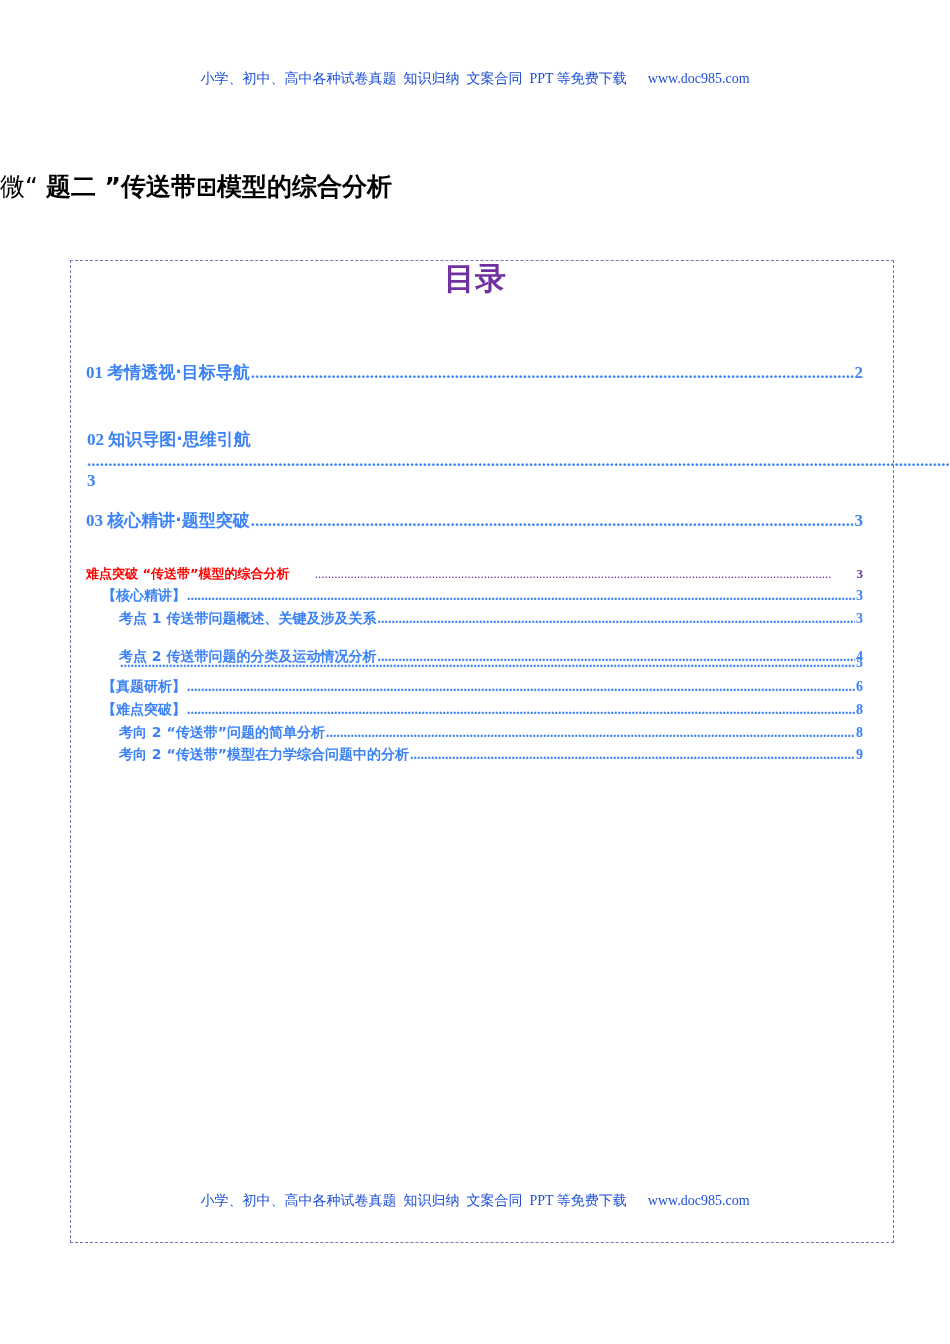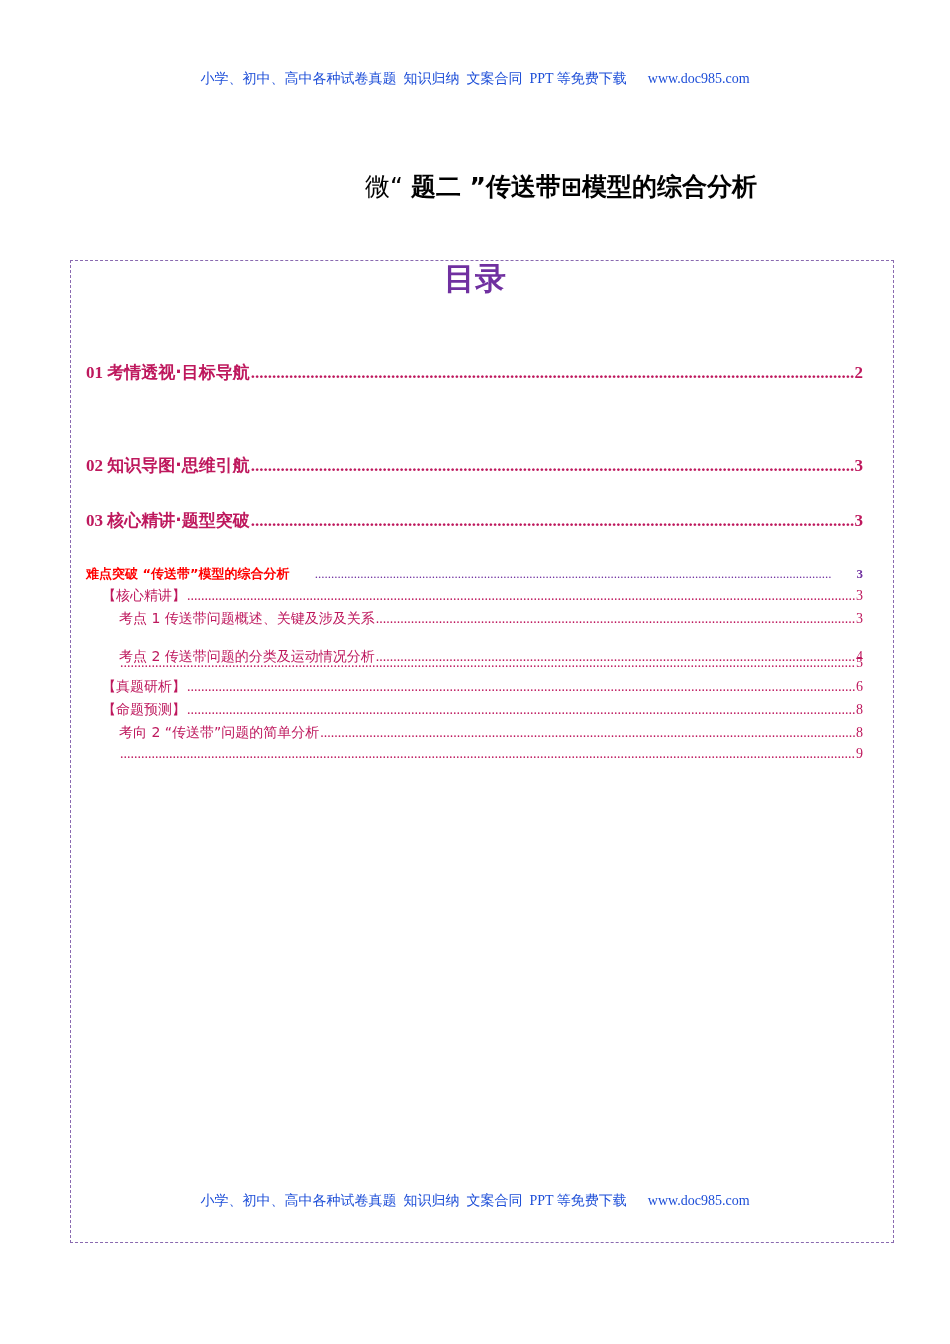--- a/index.html
+++ b/index.html
@@ -1,37 +1,37 @@
 <!DOCTYPE html>
 <html><head>
   <meta charset="utf-8">
   <style>
     html, body { margin: 0; padding: 0; background: #ffffff; }
     body { width: 950px; height: 1344px; position: relative; overflow: hidden; font-family: "DejaVu Serif", "Liberation Serif", serif; }
     .header-line { position: absolute; left: 0; width: 950px; text-align: center; font-size: 14px; color: #1d4ed8; font-family: "Liberation Serif", "DejaVu Serif", serif; white-space: pre; }
     .top-header { top: 70px; }
     .bottom-header { top: 1192px; }
-    .doc-title { position: absolute; top: 170px; left: 0; width: 757px; text-align: right; font-size: 25px; color: #000; font-family: "DejaVu Sans", "Liberation Sans", sans-serif; }
+    .doc-title { position: absolute; top: 170px; left: 0; width: 757px; text-align: left; font-size: 25px; color: #000; font-family: "DejaVu Sans", "Liberation Sans", sans-serif; }
     .doc-title .t-light { font-weight: normal; }
     .doc-title .t-bold { font-weight: bold; }
     .toc-box { position: absolute; left: 70px; top: 260px; width: 824px; height: 983px; border: 1px dashed #8a6ab0; box-sizing: border-box; }
     .toc-heading { position: absolute; top: 258px; left: 0; width: 950px; text-align: center; font-size: 31px; font-weight: bold; color: #7030a0; font-family: "DejaVu Sans", "Liberation Sans", sans-serif; }
-    .toc-row { position: absolute; left: 86px; width: 777px; display: flex; align-items: baseline; color: #be185d; }
+    .toc-row { position: absolute; left: 86px; width: 777px; display: flex; align-items: baseline; color: #3b82f6; }
     .toc-row .label { white-space: nowrap; }
     .toc-row .dots { flex: 1; overflow: hidden; white-space: nowrap; margin: 0 1px; }
     .toc-row .dots::after { content: "......................................................................................................................................................................................................................................................................................................"; }
     .toc-row .page { white-space: nowrap; }
     .lvl1 { font-size: 17px; font-weight: bold; font-family: "DejaVu Sans", "Liberation Sans", sans-serif; }
     .lvl1 .num { font-family: "Liberation Serif", "DejaVu Serif", serif; }
     .lvl1 .page { font-family: "Liberation Serif", "DejaVu Serif", serif; }
     .lvl1 .dots { font-family: "Liberation Serif", serif; letter-spacing: 0px; }
     .lvl2 { font-size: 13px; font-weight: bold; color: #ff0000; font-family: "DejaVu Sans", "Liberation Sans", sans-serif; }
     .lvl2 .dots { color: #7030a0; font-family: "Liberation Serif", serif; font-weight: normal; }
     .lvl2 .page { color: #7030a0; font-family: "Liberation Serif", serif; }
-    .lvl3 { font-size: 14px; font-family: "DejaVu Sans", "Liberation Sans", sans-serif; font-weight: normal; text-align: right; }
+    .lvl3 { font-size: 14px; font-family: "DejaVu Sans", "Liberation Sans", sans-serif; font-weight: bold; text-align: right; }
     .lvl3 .dots, .lvl3 .page { font-family: "Liberation Serif", serif; }
     .lvl3.indent1 { left: 102px; width: 761px; }
     .lvl3.indent2 { left: 119px; width: 744px; }
   </style>
 </head>
 <body>
 
 <div class="header-line top-header">小学、初中、高中各种试卷真题  知识归纳  文案合同  PPT 等免费下载      www.doc985.com</div>
 
 <div class="doc-title">
@@ -41,21 +41,21 @@
 <div class="toc-box"></div>
 
 <div class="toc-heading">目录</div>
 
 <div class="toc-row lvl1" style="top:361px;">
   <span class="label"><span class="num">01 </span><span>考情透视·目标导航</span></span>
   <span class="dots"></span>
   <span class="page">2</span>
 </div>
 
-<div class="toc-row lvl1" style="top:454px;">
+<div class="toc-row lvl1" style="top:428px;flex-direction:column;">
   <span class="label"><span class="num">02 </span><span>知识导图·思维引航</span></span>
   <span class="dots"></span>
   <span class="page">3</span>
 </div>
 
 <div class="toc-row lvl1" style="top:509px;justify-content:flex-end;">
   <span class="label"><span class="num">03 </span><span>核心精讲·题型突破</span></span>
   <span class="dots"></span>
   <span class="page">3</span>
 </div>
@@ -89,29 +89,30 @@
   <span class="page">5</span>
 </div>
 
 <div class="toc-row lvl3 indent1" style="top:678px;">
   <span class="label">【真题研析】</span>
   <span class="dots"></span>
   <span class="page">6</span>
 </div>
 
 <div class="toc-row lvl3 indent1" style="top:701px;">
-  <span class="label">【命题预测】</span>
+  <span class="label">【难点突破】</span>
   <span class="dots"></span>
   <span class="page">8</span>
 </div>
 
 <div class="toc-row lvl3 indent2" style="top:724px;">
   <span class="label">考向 2 “传送带”问题的简单分析</span>
   <span class="dots"></span>
   <span class="page">8</span>
 </div>
 
 <div class="toc-row lvl3 indent2" style="top:746px;">
+  <span class="label">考向 2 “传送带”模型在力学综合问题中的分析</span>
   <span class="dots"></span>
   <span class="page">9</span>
 </div>
 
 <div class="header-line bottom-header">小学、初中、高中各种试卷真题  知识归纳  文案合同  PPT 等免费下载      www.doc985.com</div>
 
 </body></html>

